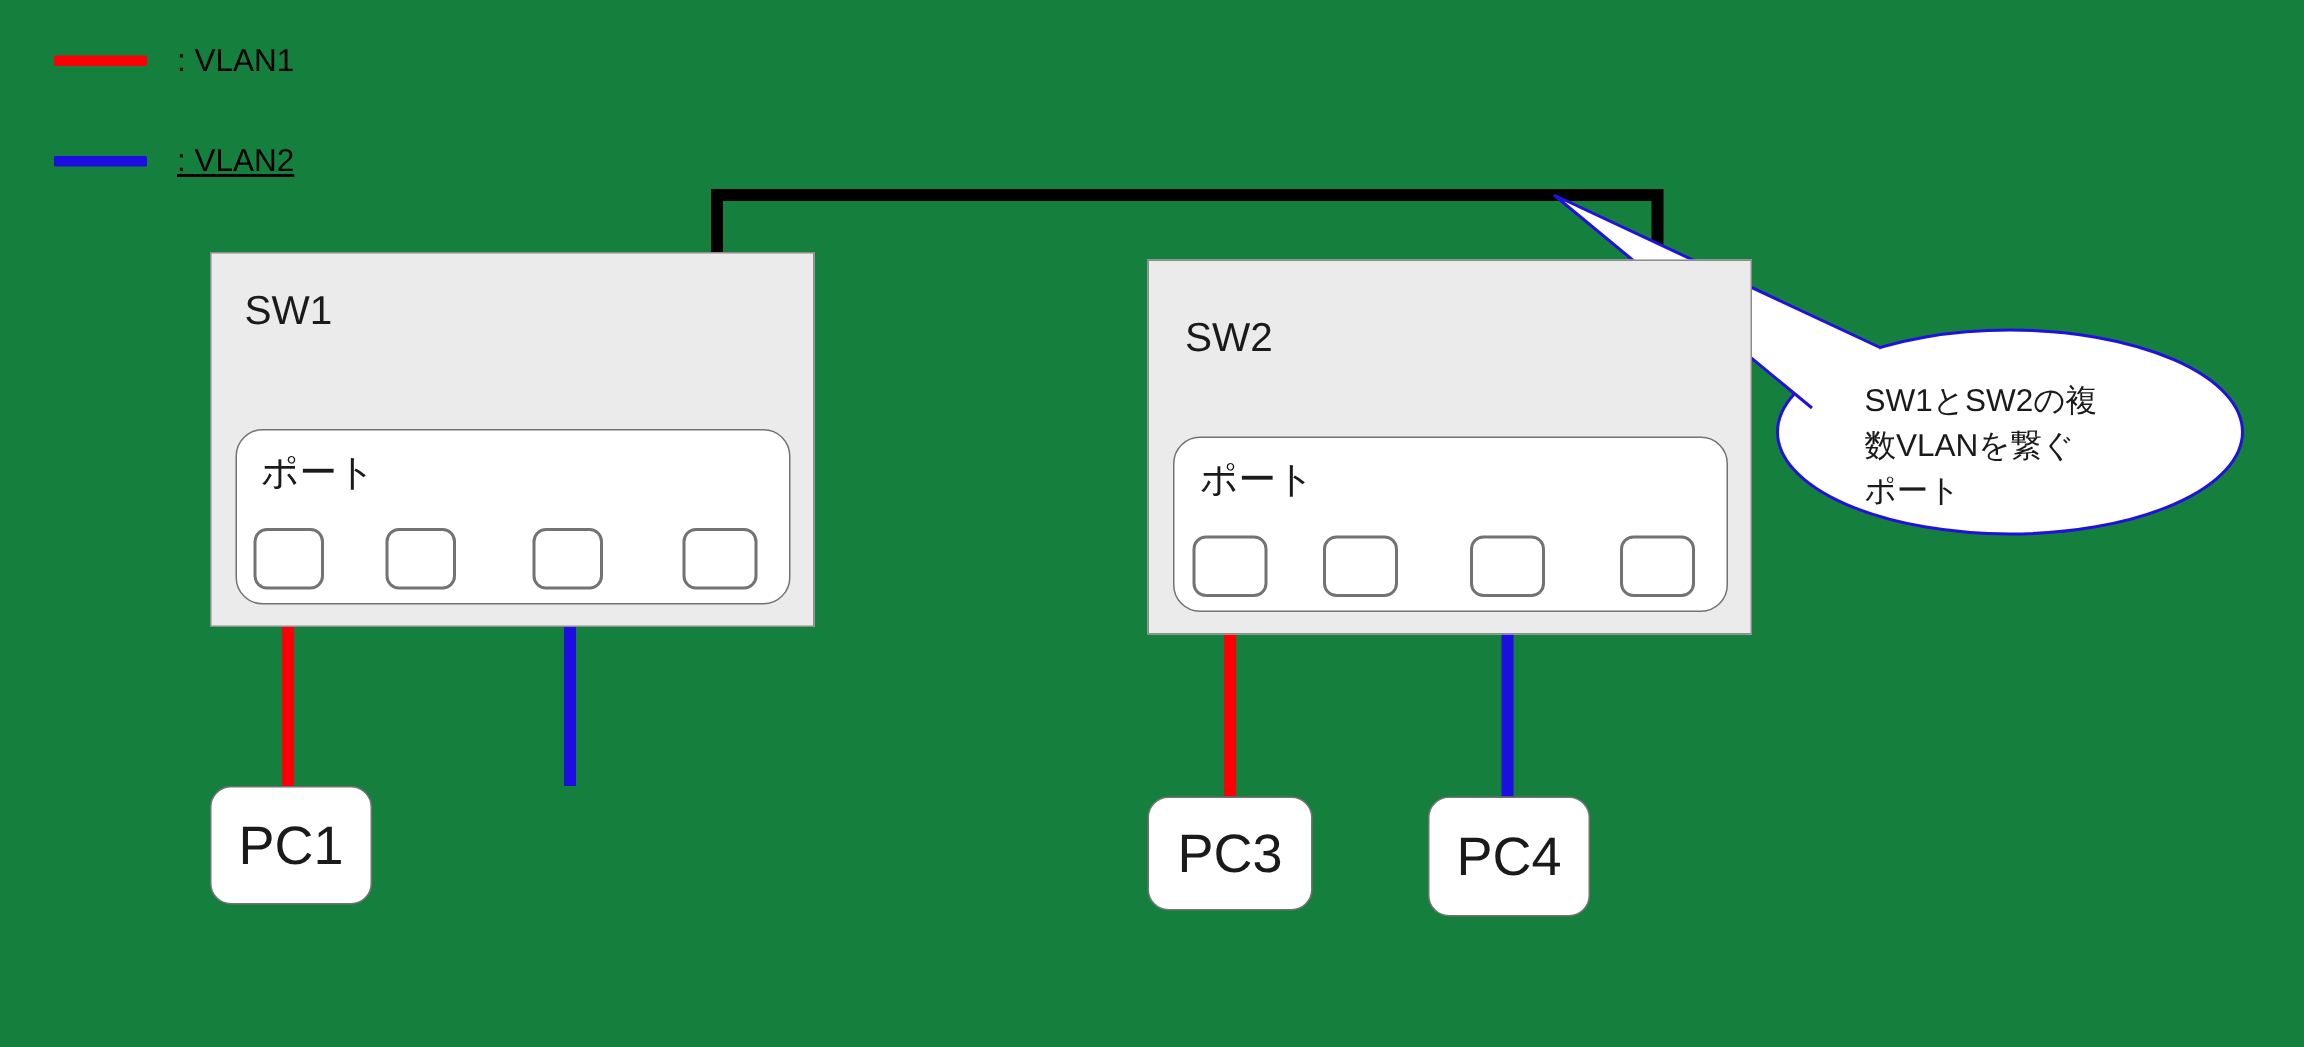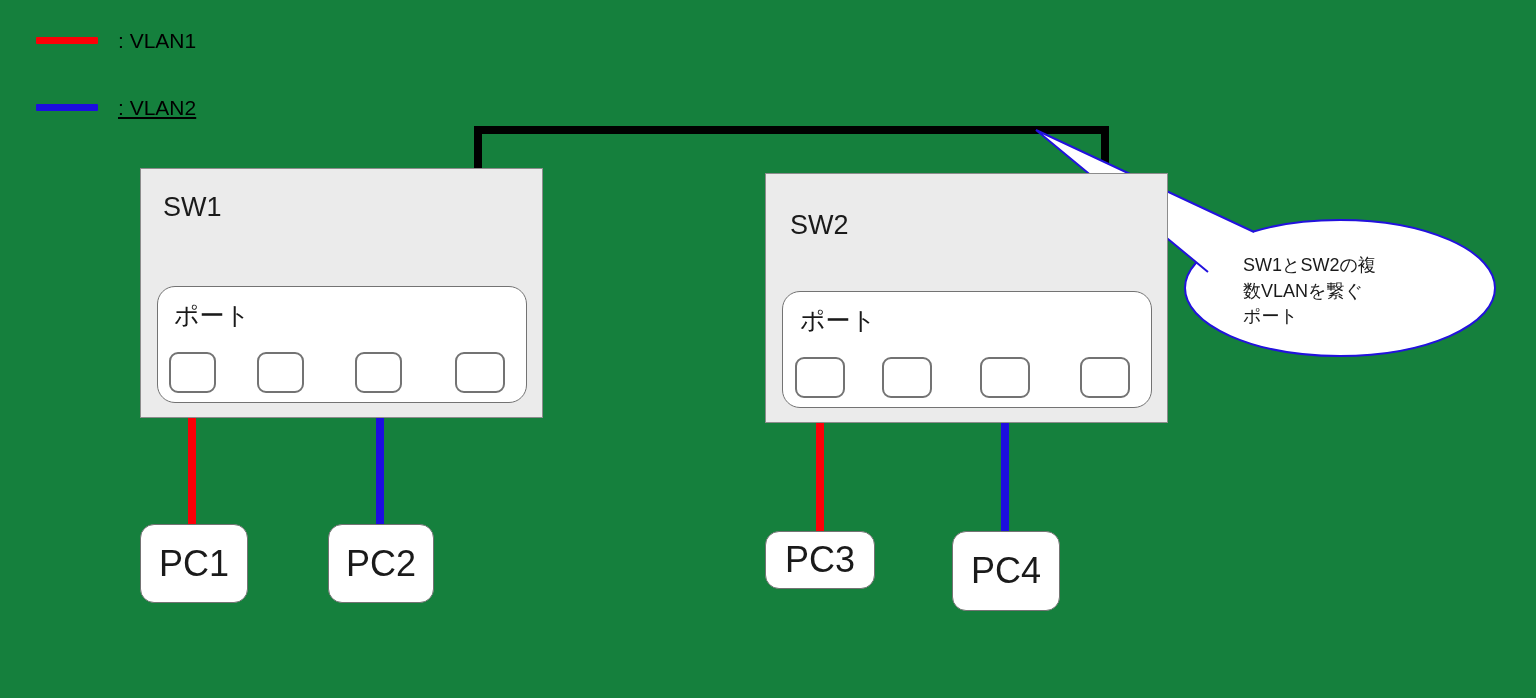--- a/index.html
+++ b/index.html
@@ -93,21 +93,21 @@
   .pc-label {
     font-size: 36px;
     color: #1a1a1a;
     line-height: 1;
     white-space: nowrap;
   }
 
   
   .callout-text {
     position: absolute;
-    font-size: 18px;
+    font-size: 21px;
     color: #1a1a1a;
     line-height: 1.42;
     white-space: pre-line;
     text-align: left;
   }
 </style>
 </head>
 <body>
 
 <div id="canvas">
@@ -155,25 +155,22 @@
 
   <div class="port" style="left:795px; top:357px; width:50px; height:41px;"></div>
   <div class="port" style="left:882px; top:357px; width:50px; height:41px;"></div>
   <div class="port" style="left:980px; top:357px; width:50px; height:41px;"></div>
   <div class="port" style="left:1080px; top:357px; width:50px; height:41px;"></div>
 
   <div class="pc-node" style="left:140px; top:524px; width:108px; height:79px;">
     <span class="pc-label">PC1</span>
   </div>
 
-  <div class="pc-node" style="left:328px; top:524px; width:106px; height:79px;">
-    <span class="pc-label">PC2</span>
-  </div>
 
-  <div class="pc-node" style="left:765px; top:531px; width:110px; height:58px;">
+  <div class="pc-node" style="left:765px; top:531px; width:110px; height:76px;">
     <span class="pc-label">PC3</span>
   </div>
 
   <div class="pc-node" style="left:952px; top:531px; width:108px; height:80px;">
     <span class="pc-label">PC4</span>
   </div>
 
   <div class="callout-text" style="left:1243px; top:253px; width:180px;">SW1とSW2の複
 数VLANを繋ぐ
 ポート</div>

